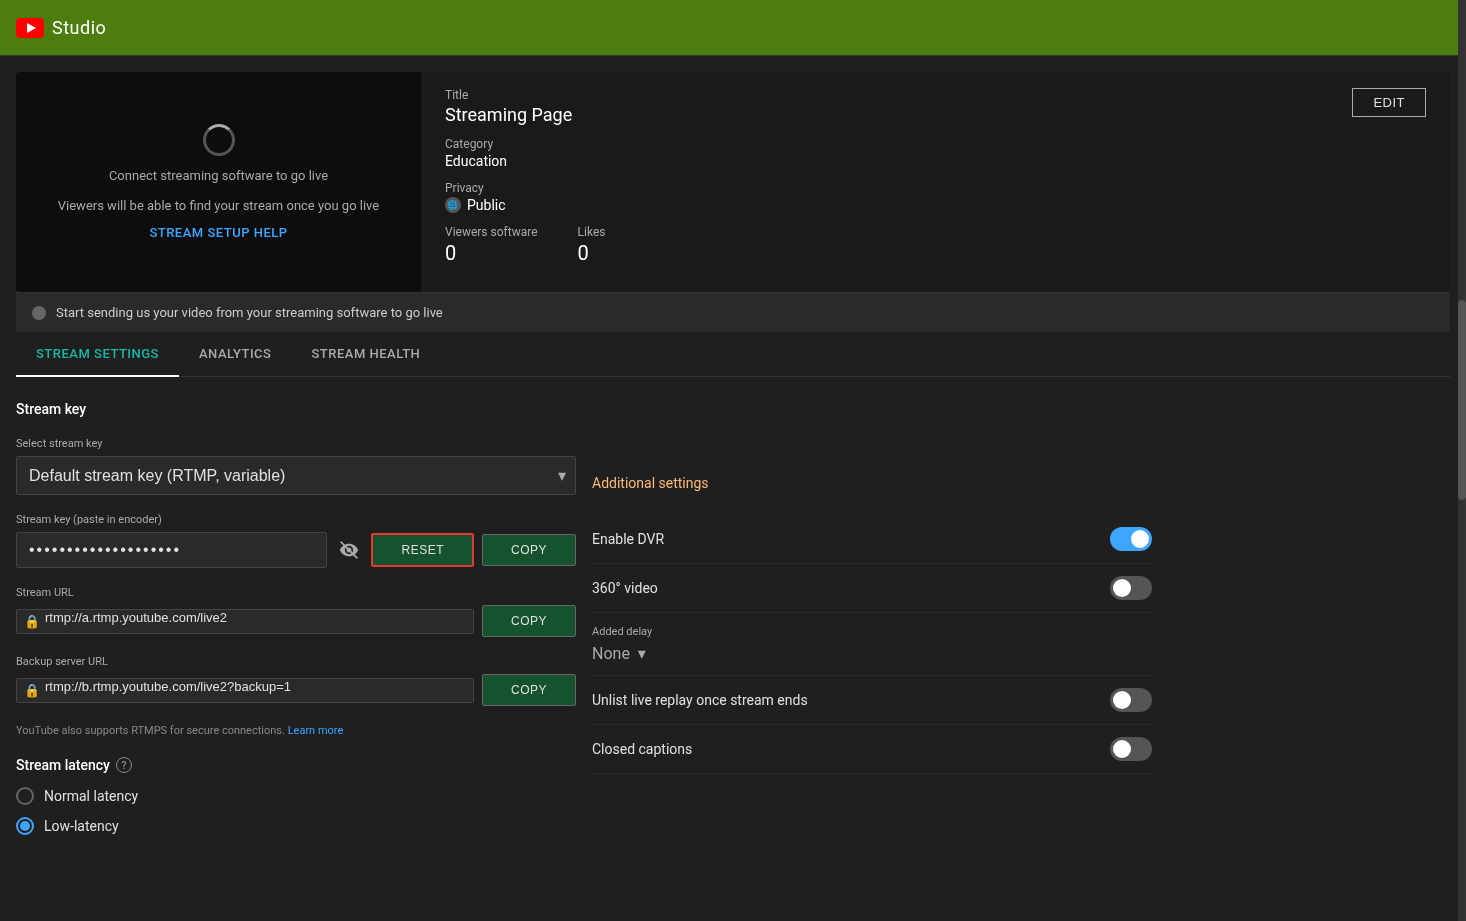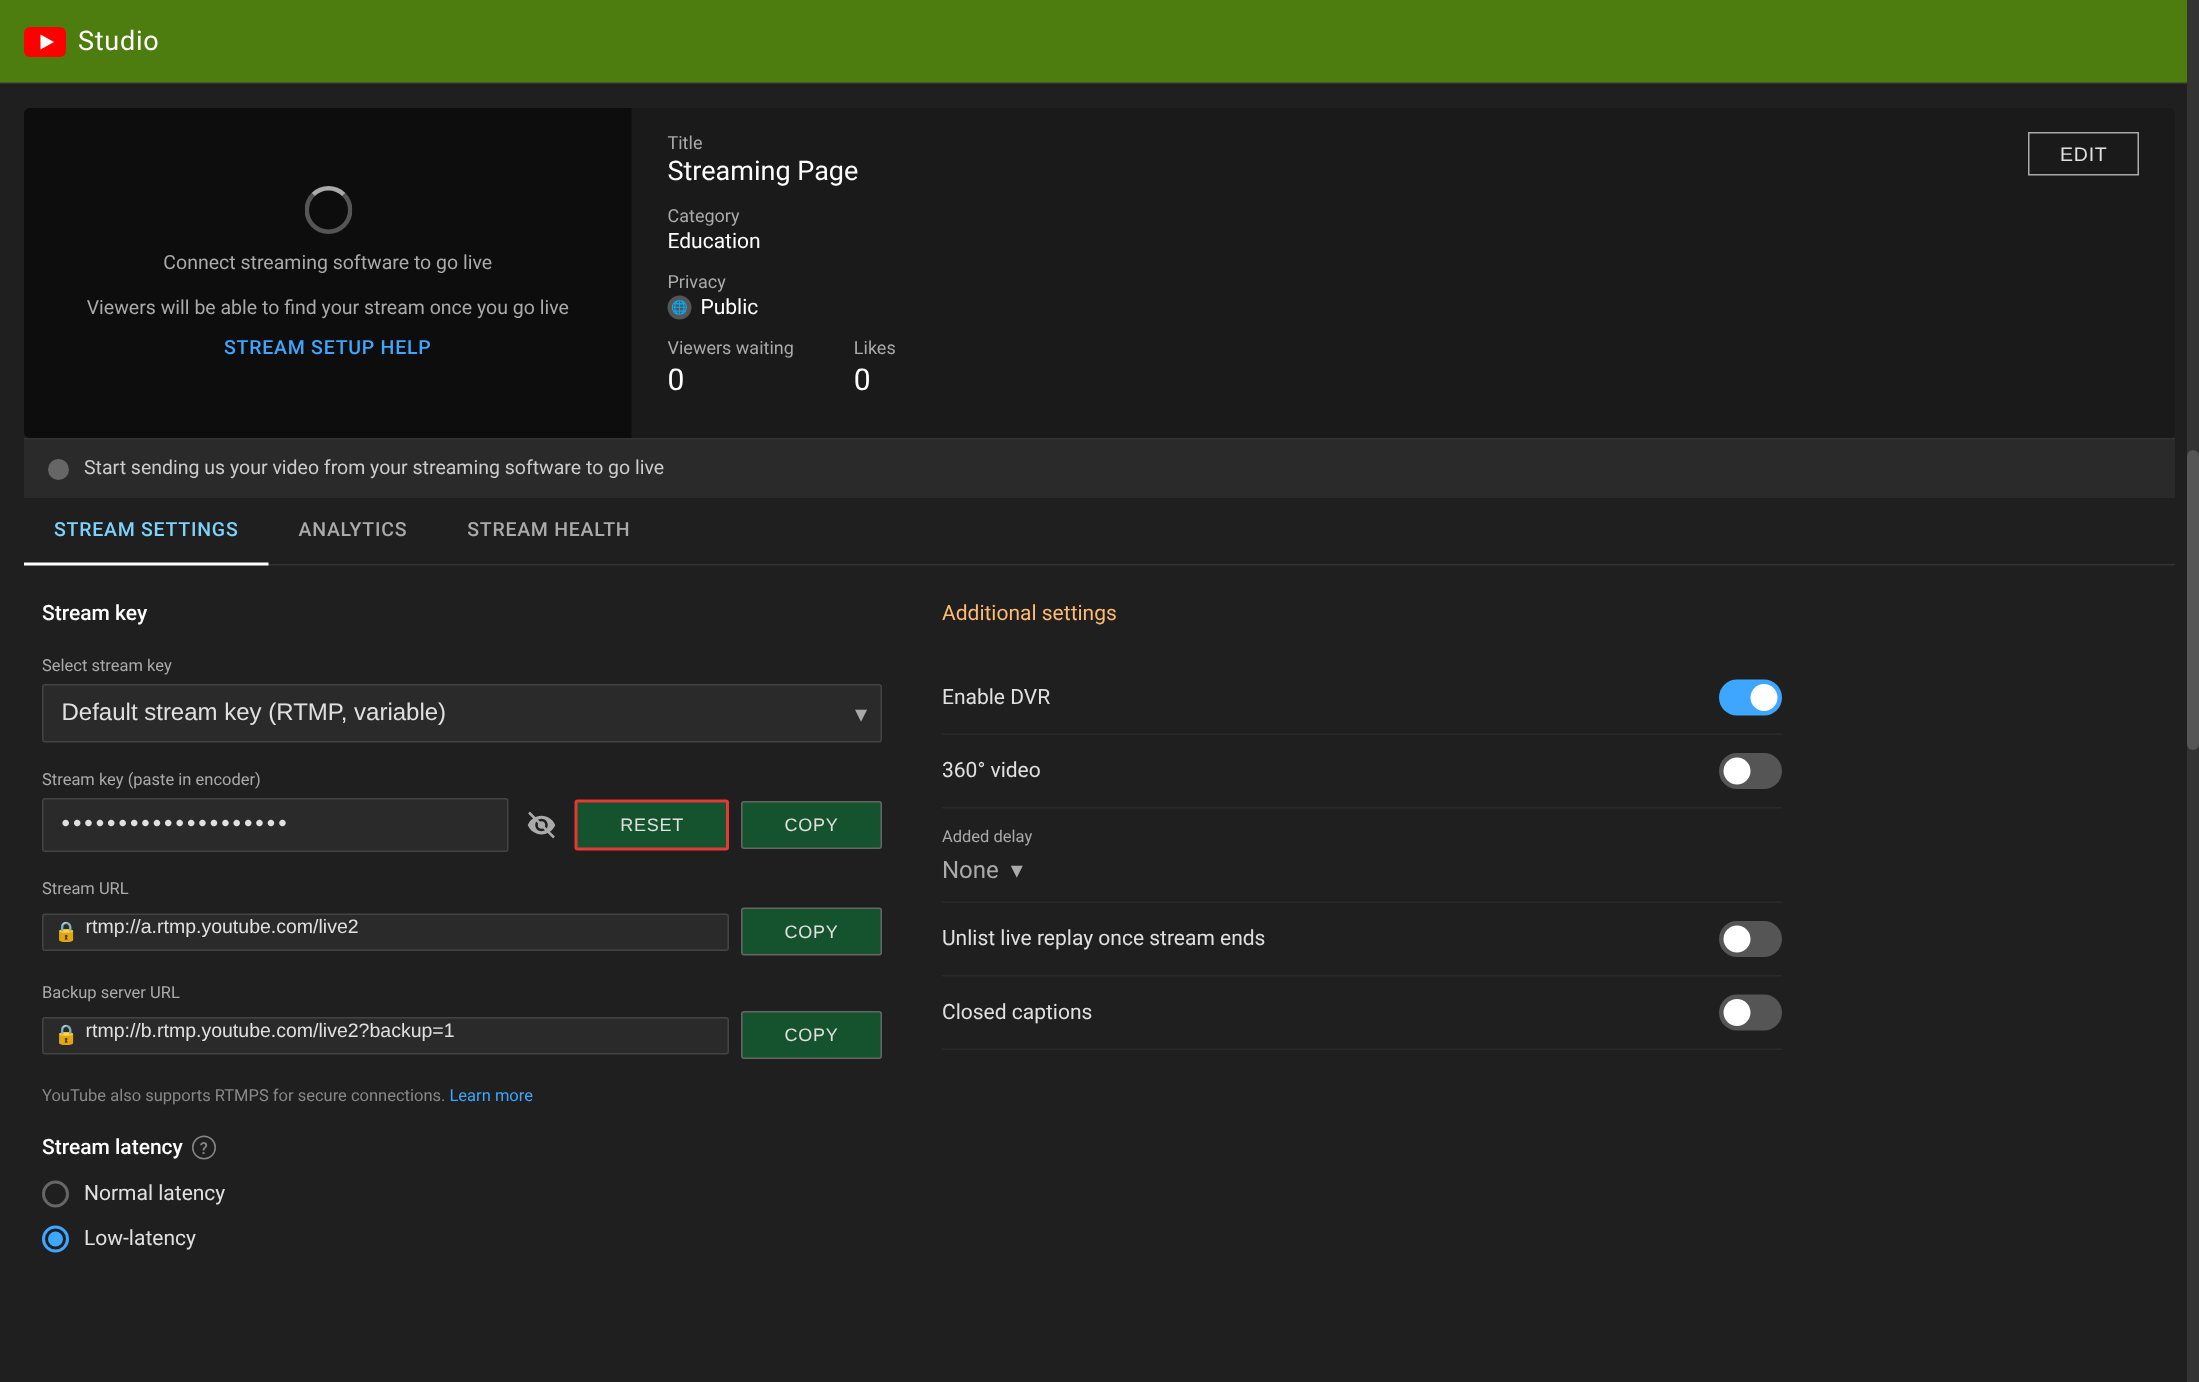--- a/index.html
+++ b/index.html
@@ -202,30 +202,31 @@
       color: #aaa;
       cursor: pointer;
       letter-spacing: 0.5px;
       text-transform: uppercase;
       border-bottom: 2px solid transparent;
       margin-bottom: -1px;
       text-decoration: none;
     }
 
     .tab-item.active {
-      color: #7dd3fc;
+      color: #14b8a6;
       border-bottom: 2px solid #fff;
     }
 
     
     .settings-content {
       display: flex;
-      margin: 0 28px;
+      margin: 0 16px;
       padding: 24px 0;
-      gap: 40px;
+      gap: 16px;
+      align-items: center;
     }
 
     .left-col {
       flex: 1;
       max-width: 560px;
     }
 
     .right-col {
       flex: 1;
       max-width: 560px;
@@ -573,21 +574,21 @@
       <div>
         <div class="info-label">Privacy</div>
         <div class="privacy-row">
           <div class="privacy-icon">🌐</div>
           <span class="info-value small" style="margin-bottom:0">Public</span>
         </div>
       </div>
 
       <div class="stats-row">
         <div class="stat-item">
-          <div class="stat-label">Viewers waiting</div>
+          <div class="stat-label">Viewers software</div>
           <div class="stat-value">0</div>
         </div>
         <div class="stat-item">
           <div class="stat-label">Likes</div>
           <div class="stat-value">0</div>
         </div>
       </div>
     </div>
   </div>
 

